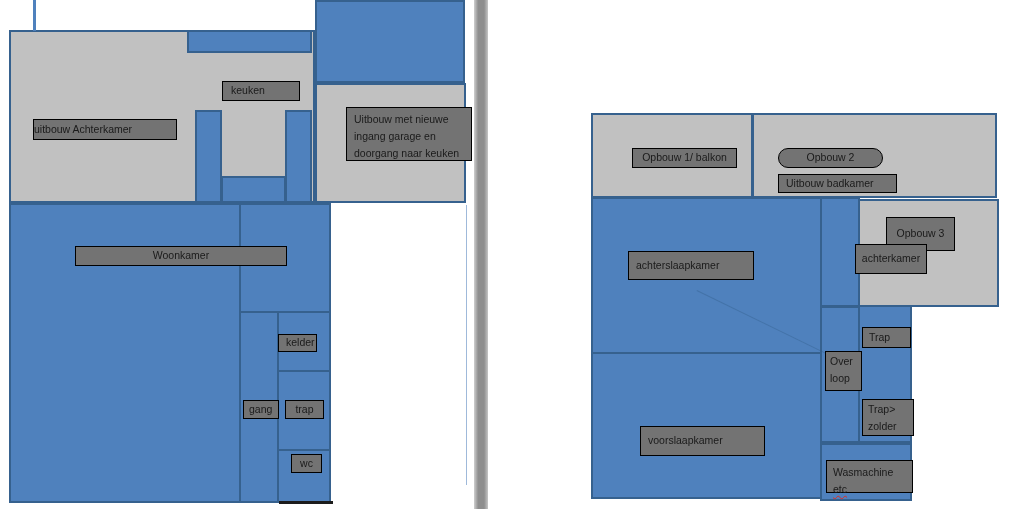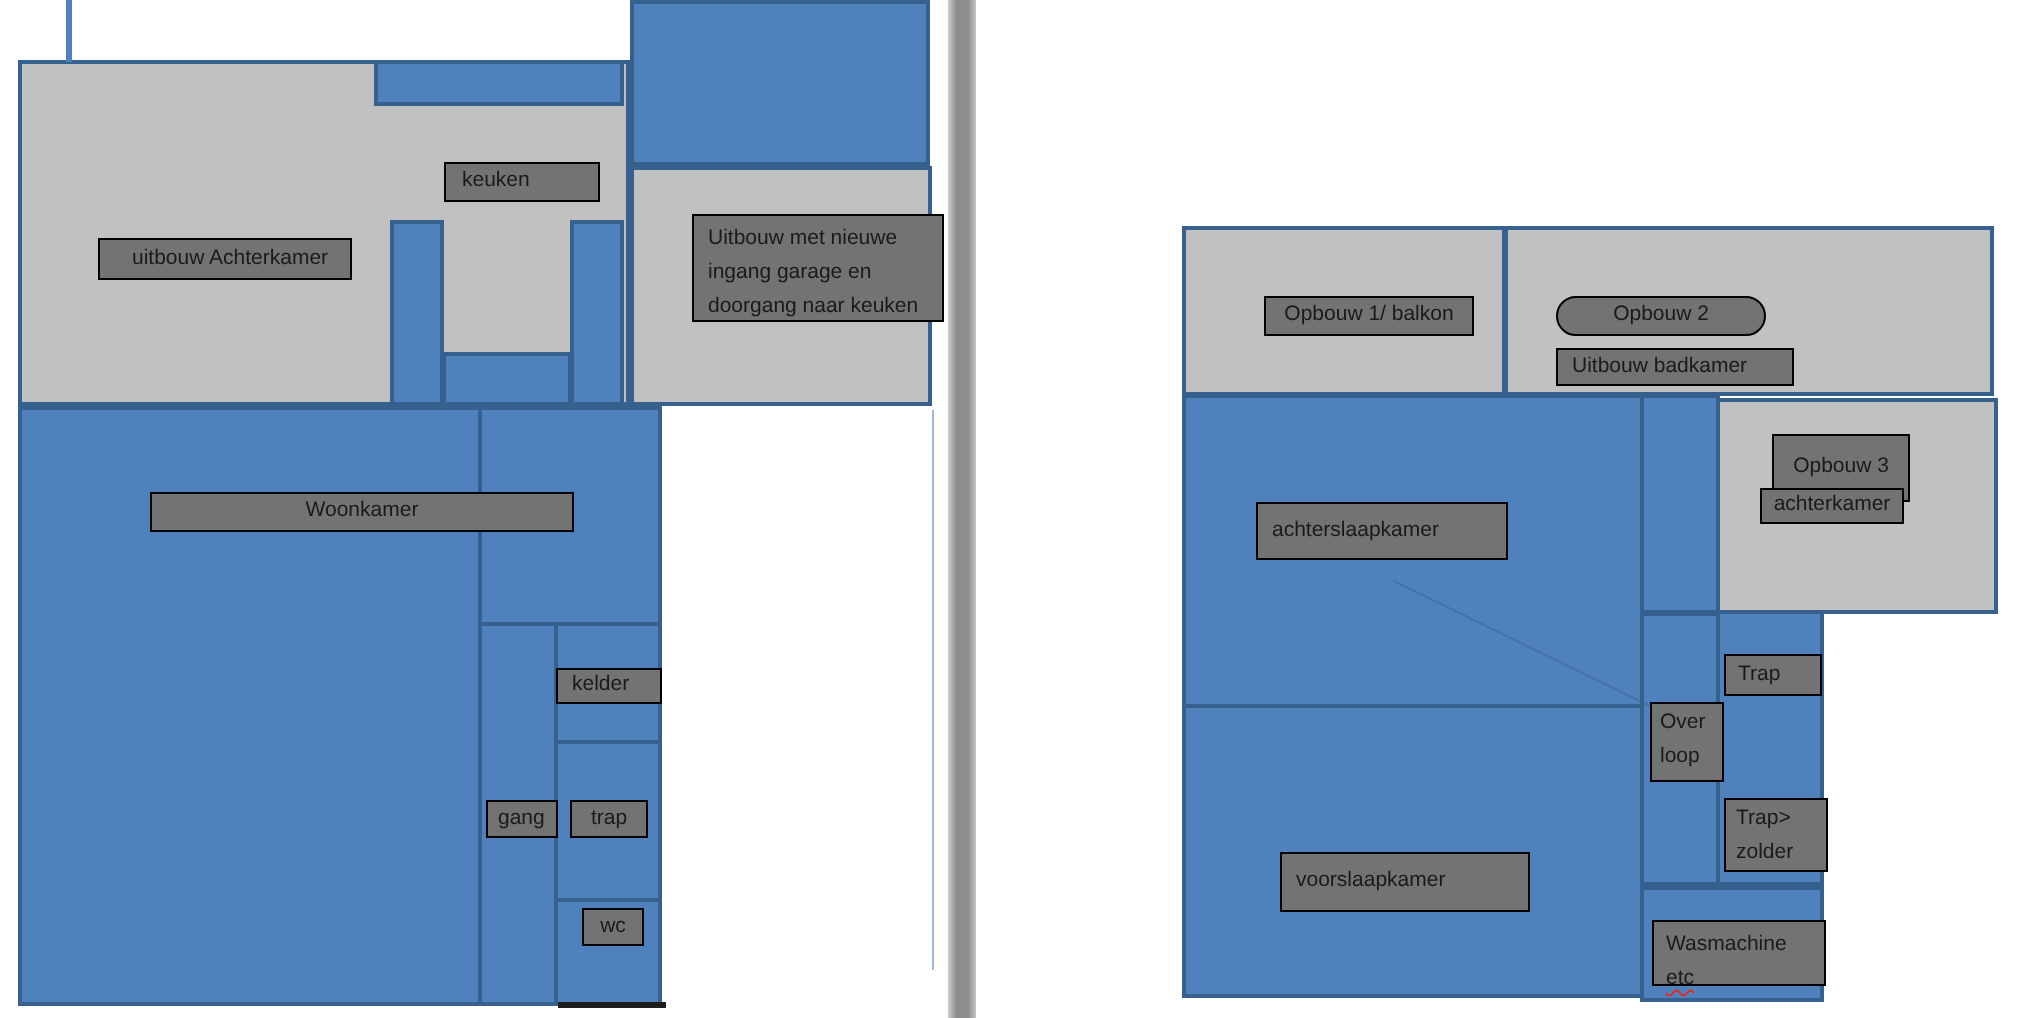--- a/index.html
+++ b/index.html
@@ -46,27 +46,27 @@
     <div class="room ext" style="left:315px;top:83px;width:151px;height:120px;"></div>
 
     <div class="room" style="left:9px;top:203px;width:322px;height:300px;"></div>
     <div class="wall" style="left:239px;top:203px;width:2px;height:300px;"></div>
     <div class="wall" style="left:239px;top:311px;width:92px;height:2px;"></div>
     <div class="wall" style="left:277px;top:311px;width:2px;height:192px;"></div>
     <div class="wall" style="left:277px;top:370px;width:54px;height:2px;"></div>
     <div class="wall" style="left:277px;top:449px;width:54px;height:2px;"></div>
     <div class="wall-black" style="left:279px;top:501px;width:54px;height:3px;"></div>
 
-    <div class="lbl" style="left:33px;top:119px;width:127px;height:21px;padding-left:16px;margin-left:16px;">uitbouw  Achterkamer</div>
+    <div class="lbl" style="left:33px;top:119px;width:144px;height:21px;padding-left:0;">uitbouw  Achterkamer</div>
     <div class="lbl" style="left:222px;top:81px;width:78px;height:20px;padding-left:8px;">keuken</div>
     <div class="lbl multi" style="left:327px;top:107px;width:126px;height:54px;padding:3px 7px;margin-left:19px;">Uitbouw  met nieuwe
 ingang garage en
 doorgang naar keuken</div>
     <div class="lbl center" style="left:75px;top:246px;width:212px;height:20px;">Woonkamer</div>
-    <div class="lbl" style="left:278px;top:334px;width:53px;height:18px;padding-left:7px;">kelder</div>
+    <div class="lbl" style="left:278px;top:334px;width:39px;height:18px;padding-left:7px;">kelder</div>
     <div class="lbl" style="left:243px;top:400px;width:36px;height:19px;padding-left:5px;">gang</div>
     <div class="lbl center" style="left:285px;top:400px;width:39px;height:19px;">trap</div>
     <div class="lbl center" style="left:291px;top:454px;width:31px;height:19px;">wc</div>
   </div>
 
   <div>
 
     <div class="room ext" style="left:591px;top:113px;width:406px;height:85px;"></div>
     <div class="wall" style="left:751px;top:113px;width:3px;height:85px;"></div>
 
@@ -77,21 +77,21 @@
     <div class="room" style="left:820px;top:197px;width:40px;height:246px;"></div>
     <div class="wall" style="left:820px;top:305px;width:40px;height:3px;"></div>
     <div class="room" style="left:858px;top:305px;width:54px;height:138px;"></div>
     <div class="room ext z2" style="left:858px;top:199px;width:141px;height:108px;"></div>
     <div class="room" style="left:820px;top:443px;width:92px;height:58px;"></div>
 
     <div class="lbl center" style="left:632px;top:148px;width:105px;height:20px;">Opbouw 1/ balkon</div>
     <div class="lbl center" style="left:778px;top:148px;width:105px;height:20px;border-radius:10px;">Opbouw 2</div>
     <div class="lbl" style="left:778px;top:174px;width:119px;height:19px;padding-left:7px;">Uitbouw badkamer</div>
     <div class="lbl center" style="left:886px;top:217px;width:69px;height:34px;">Opbouw 3</div>
-    <div class="lbl center" style="left:880px;top:244px;width:72px;height:18px;">achterkamer</div>
+    <div class="lbl center" style="left:855px;top:244px;width:72px;height:30px;">achterkamer</div>
     <div class="lbl" style="left:628px;top:251px;width:126px;height:29px;padding-left:7px;">achterslaapkamer</div>
     <div class="lbl" style="left:862px;top:327px;width:49px;height:21px;padding-left:6px;">Trap</div>
     <div class="lbl multi" style="left:825px;top:351px;width:37px;height:40px;padding:1px 4px;">Over
 loop</div>
     <div class="lbl multi" style="left:862px;top:399px;width:52px;height:37px;padding:1px 5px;">Trap&gt;
 zolder</div>
     <div class="lbl" style="left:640px;top:426px;width:125px;height:30px;padding-left:7px;">voorslaapkamer</div>
     <div class="lbl multi" style="left:826px;top:460px;width:87px;height:33px;padding:3px 6px;display:block;"><span>Wasmachine </span><span class="sq">etc</span></div>
   </div>
 

